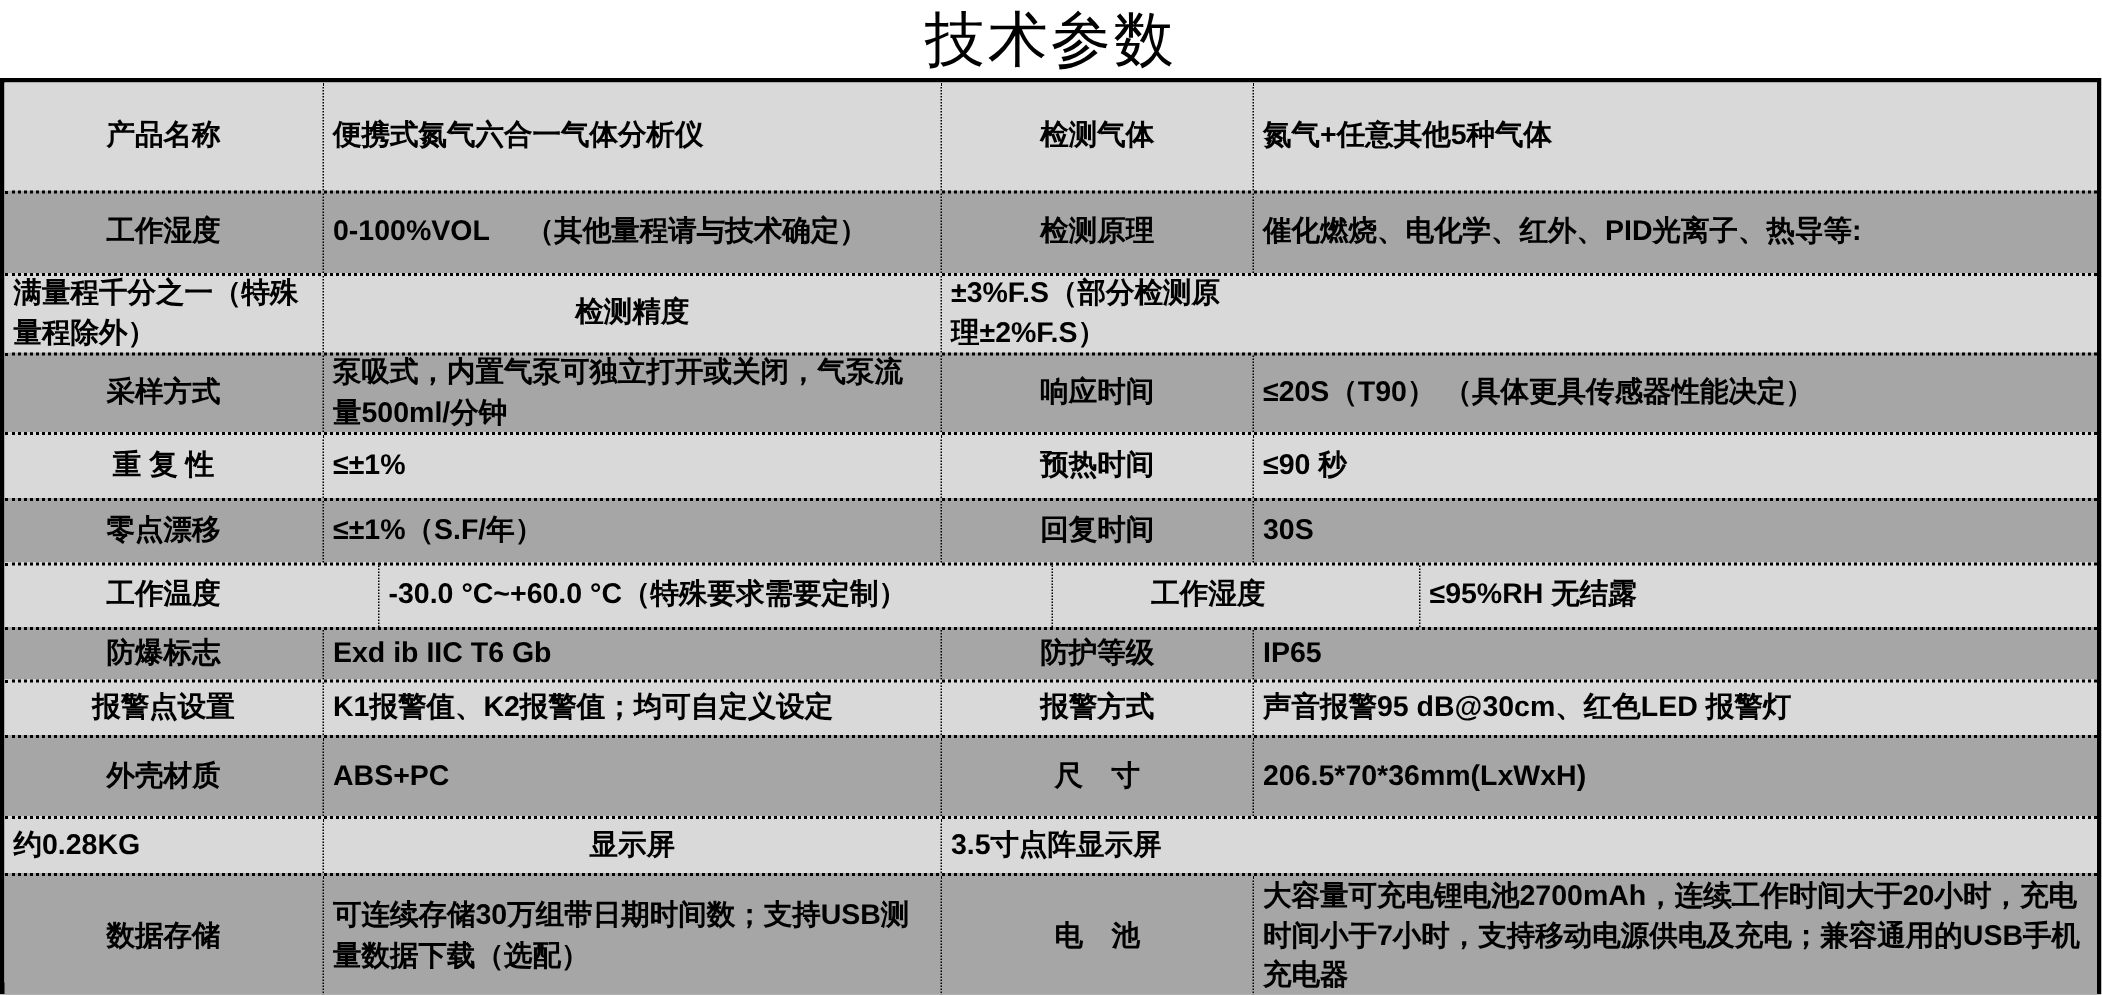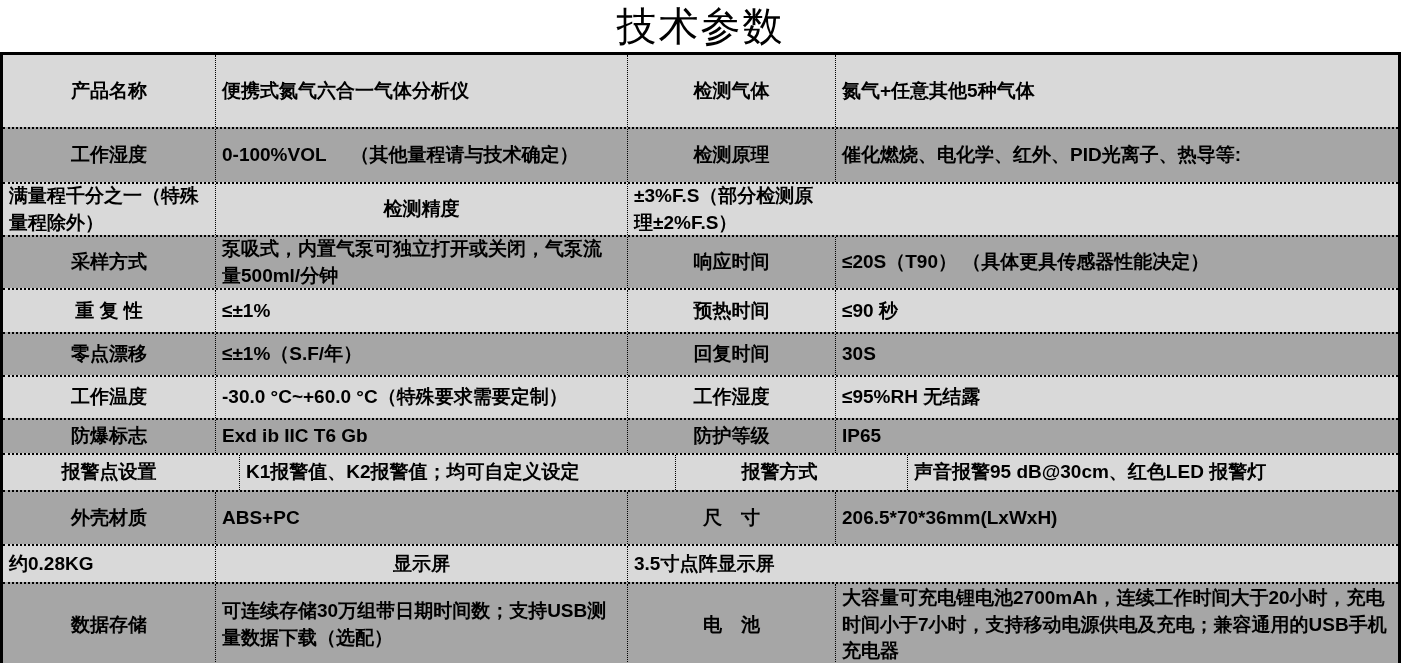--- a/index.html
+++ b/index.html
@@ -31,23 +31,23 @@
   }
   .row + .row { border-top: 2px dotted #000; }
   .light { background: #d9d9d9; }
   .dark  { background: #a6a6a6; }
   .r1  { height: 72px; }
   .r2  { height: 55px; }
   .r3  { height: 53px; }
   .r4  { height: 53px; }
   .r5  { height: 44px; }
   .r6  { height: 43px; }
-  .r7  { height: 43px; }
+  .r7  { height: 43px; gap: 37px; }
   .r8  { height: 35px; }
-  .r9  { height: 37px; gap: 24px; }
+  .r9  { height: 37px; }
   .r10 { height: 54px; }
   .r11 { height: 38px; }
   .r12 { height: 84px; }
   .cell {
     display: flex;
     align-items: center;
     font-size: 19px;
     font-weight: 700;
     line-height: 1.42;
     overflow: hidden;

